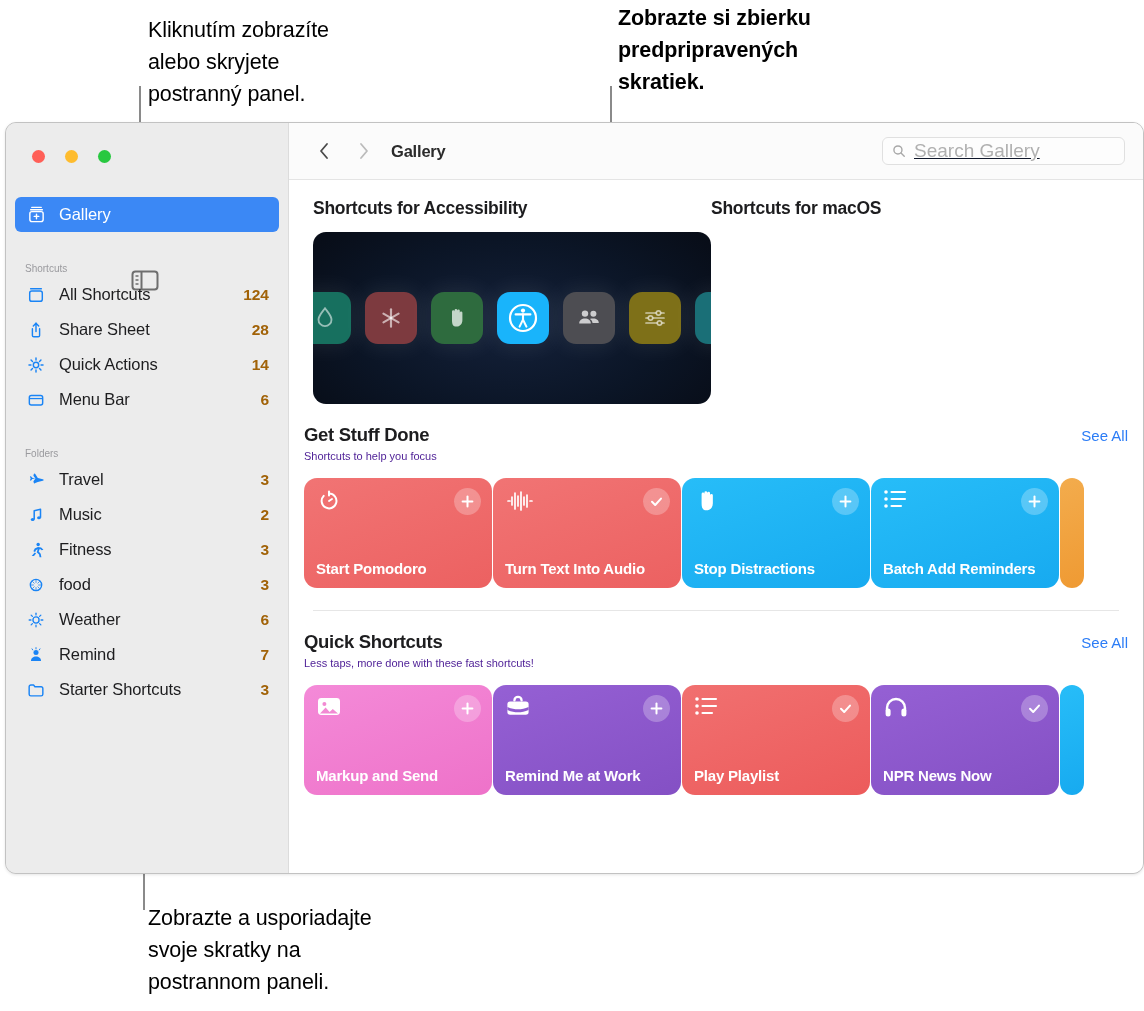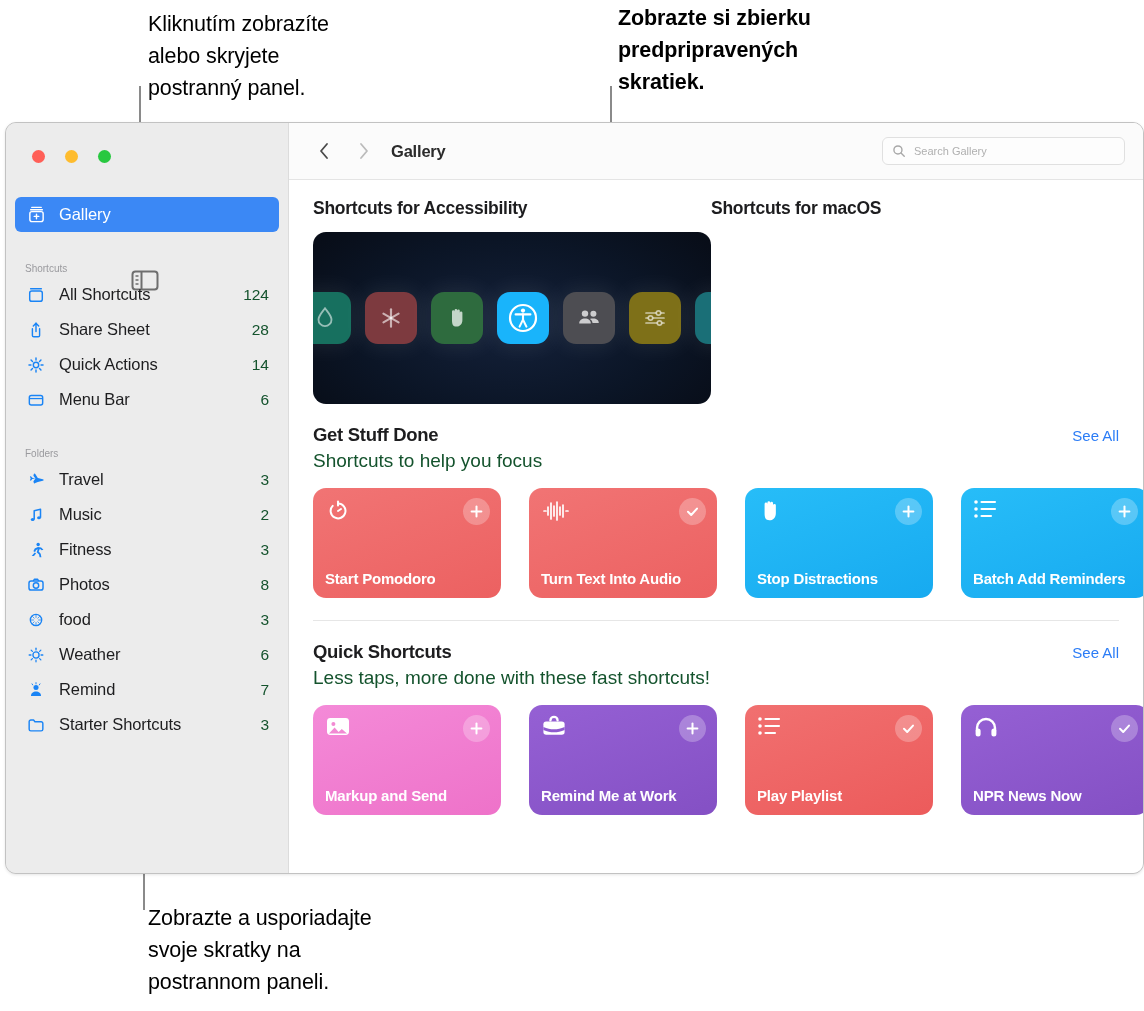--- a/index.html
+++ b/index.html
@@ -71,21 +71,21 @@
     color: #1d1d1f;
     cursor: default;
   }
   .sb-row.selected { background: #3b88f5; color: #fff; }
   .sb-ico {
     width: 22px; flex: 0 0 22px;
     display: flex; align-items: center; justify-content: center;
     margin-right: 12px;
   }
   .sb-label { flex: 1; letter-spacing: -0.1px; }
-  .sb-count { color: #14532d; font-size: 15.5px; }
+  .sb-count { color: #a16207; font-size: 15.5px; font-weight: bold; }
   .sb-head {
     font-size: 10px; color: #9a9a9e;
     font-weight: 400;
     padding: 0 19px;
     height: 30px; display: flex; align-items: flex-end;
     margin-bottom: 3px;
   }
   .gap { height: 12px; }
 
   
@@ -114,23 +114,23 @@
     margin-left: auto;
     width: 243px; height: 28px;
     border: 1px solid #e0e0e0;
     border-radius: 6px;
     background: #fdfdfd;
     display: flex; align-items: center;
     padding: 0 9px;
   }
   #search-input {
     border: 0; outline: 0; background: transparent;
-    font-size: 11px; color: #0f172a;
+    font-size: 19px; color: #0f172a;
     font-family: "Liberation Sans", sans-serif;
-    margin-left: 8px; width: 190px;
+    margin-left: 8px; width: 190px; text-decoration: underline;
   }
   #search-input::placeholder { color: #b0b0b0; }
 
   #scroll { position: absolute; top: 57px; left: 0; right: 0; bottom: 0; overflow: hidden; }
 
   
   .banner-row {
     display: flex; 
     padding: 18px 0 0 24px;
   }
@@ -175,38 +175,38 @@
   .mac-text {
     font-size: 30px; color: #fff; letter-spacing: -0.8px;
   }
   .sc-appicon {
     width: 58px; height: 58px; border-radius: 14px;
     background: linear-gradient(160deg,#2c2550 0%,#241f45 100%);
     position: relative; flex: 0 0 58px;
   }
 
   
-  .section { padding: 0 24px; }
+  .section { padding: 0 15px; }
   .sec-div { height: 1px; background: #e6e6e6; margin: 0 24px; }
   .sec-head {
     display: flex; align-items: baseline;
     padding-top: 20px;
   }
   .sec-title {
     font-size: 18.5px; font-weight: 700; color: #1d1d1f; letter-spacing: -0.3px;
   }
   .see-all {
     margin-left: auto; color: #2b7cf6; font-size: 15px; cursor: pointer;
   }
   .sec-sub {
-    font-size: 19px; color: #14532d; margin-top: 4px;
+    font-size: 11px; color: #4c1d95; margin-top: 4px;
   }
 
   .card-row {
-    display: flex; gap: 28px; padding-top: 16px; align-items: center;
+    display: flex; gap: 1px; padding-top: 16px; align-items: center;
   }
   .card {
     flex: 0 0 188px; height: 110px;
     border-radius: 13px; position: relative;
     padding: 10px 12px;
     overflow: hidden;
   }
   .card-badge {
     position: absolute; right: 11px; top: 10px;
     width: 27px; height: 27px; border-radius: 50%;
@@ -219,21 +219,21 @@
     line-height: 18px; letter-spacing: -0.2px;
   }
   .card-ico { color:#fff; }
   .card.clip { flex: 0 0 24px; }
 </style>
 </head>
 <body>
 
 <div id="root">
 
-  <div class="callout" style="left:148px; top:8px;">Kliknutím zobrazíte
+  <div class="callout" style="left:148px; top:14px;">Kliknutím zobrazíte
 alebo skryjete
 postranný panel.</div>
   <div class="leader" style="left:139px; top:86px; height:36px;"></div>
 
   <div class="callout" style="left:618px; top:2px;font-weight:bold;">Zobrazte si zbierku
 predpripravených
 skratiek.</div>
   <div class="leader" style="left:610px; top:86px; height:250px;"></div>
 
   <div class="callout" style="left:148px; top:902px;">Zobrazte a usporiadajte
@@ -363,31 +363,20 @@
             <svg width="18" height="18" viewBox="0 0 20 20">
               <circle cx="12.4" cy="3.9" r="1.9" fill="#1a84f5"></circle>
               <path d="M12.2 6.6 8.6 8.2l-1.5 3.3 1.9.6 1.1-2.1 1.8-.7-1.1 3.1 2.6 2.6.6 3h2l-.8-3.9-2.2-2.3 1.3-3.3 2 1.7 2-.4-2.6-2.6z" fill="#1a84f5"></path>
               <path d="M8.6 12.8 5.2 16.6h2.5l2.4-2.6z" fill="#1a84f5"></path>
             </svg>
           </span>
           <span class="sb-label">Fitness</span>
           <span class="sb-count">3</span>
         </div>
 
-        <div class="sb-row">
-          <span class="sb-ico">
-            <svg width="18" height="18" viewBox="0 0 20 20">
-              <rect x="2.2" y="5.6" width="15.6" height="10" rx="2.4" fill="none" stroke="#1a84f5" stroke-width="1.6"></rect>
-              <path d="M7 5.6 8.1 3.6h3.8L13 5.6" fill="none" stroke="#1a84f5" stroke-width="1.5" stroke-linejoin="round"></path>
-              <circle cx="10" cy="10.6" r="3" fill="none" stroke="#1a84f5" stroke-width="1.6"></circle>
-            </svg>
-          </span>
-          <span class="sb-label">Photos</span>
-          <span class="sb-count">8</span>
-        </div>
 
         <div class="sb-row">
           <span class="sb-ico">
             <svg width="18" height="18" viewBox="0 0 20 20">
               <circle cx="10" cy="10" r="6.3" fill="none" stroke="#1a84f5" stroke-width="1.5"></circle>
               <g stroke="#1a84f5" stroke-width="1" stroke-linecap="round" opacity="0.85">
                 <line x1="10" y1="4.6" x2="10" y2="7.2"></line>
                   <line x1="10" y1="12.8" x2="10" y2="15.4"></line>
                 <line x1="4.6" y1="10" x2="7.2" y2="10"></line>
                   <line x1="12.8" y1="10" x2="15.4" y2="10"></line>

